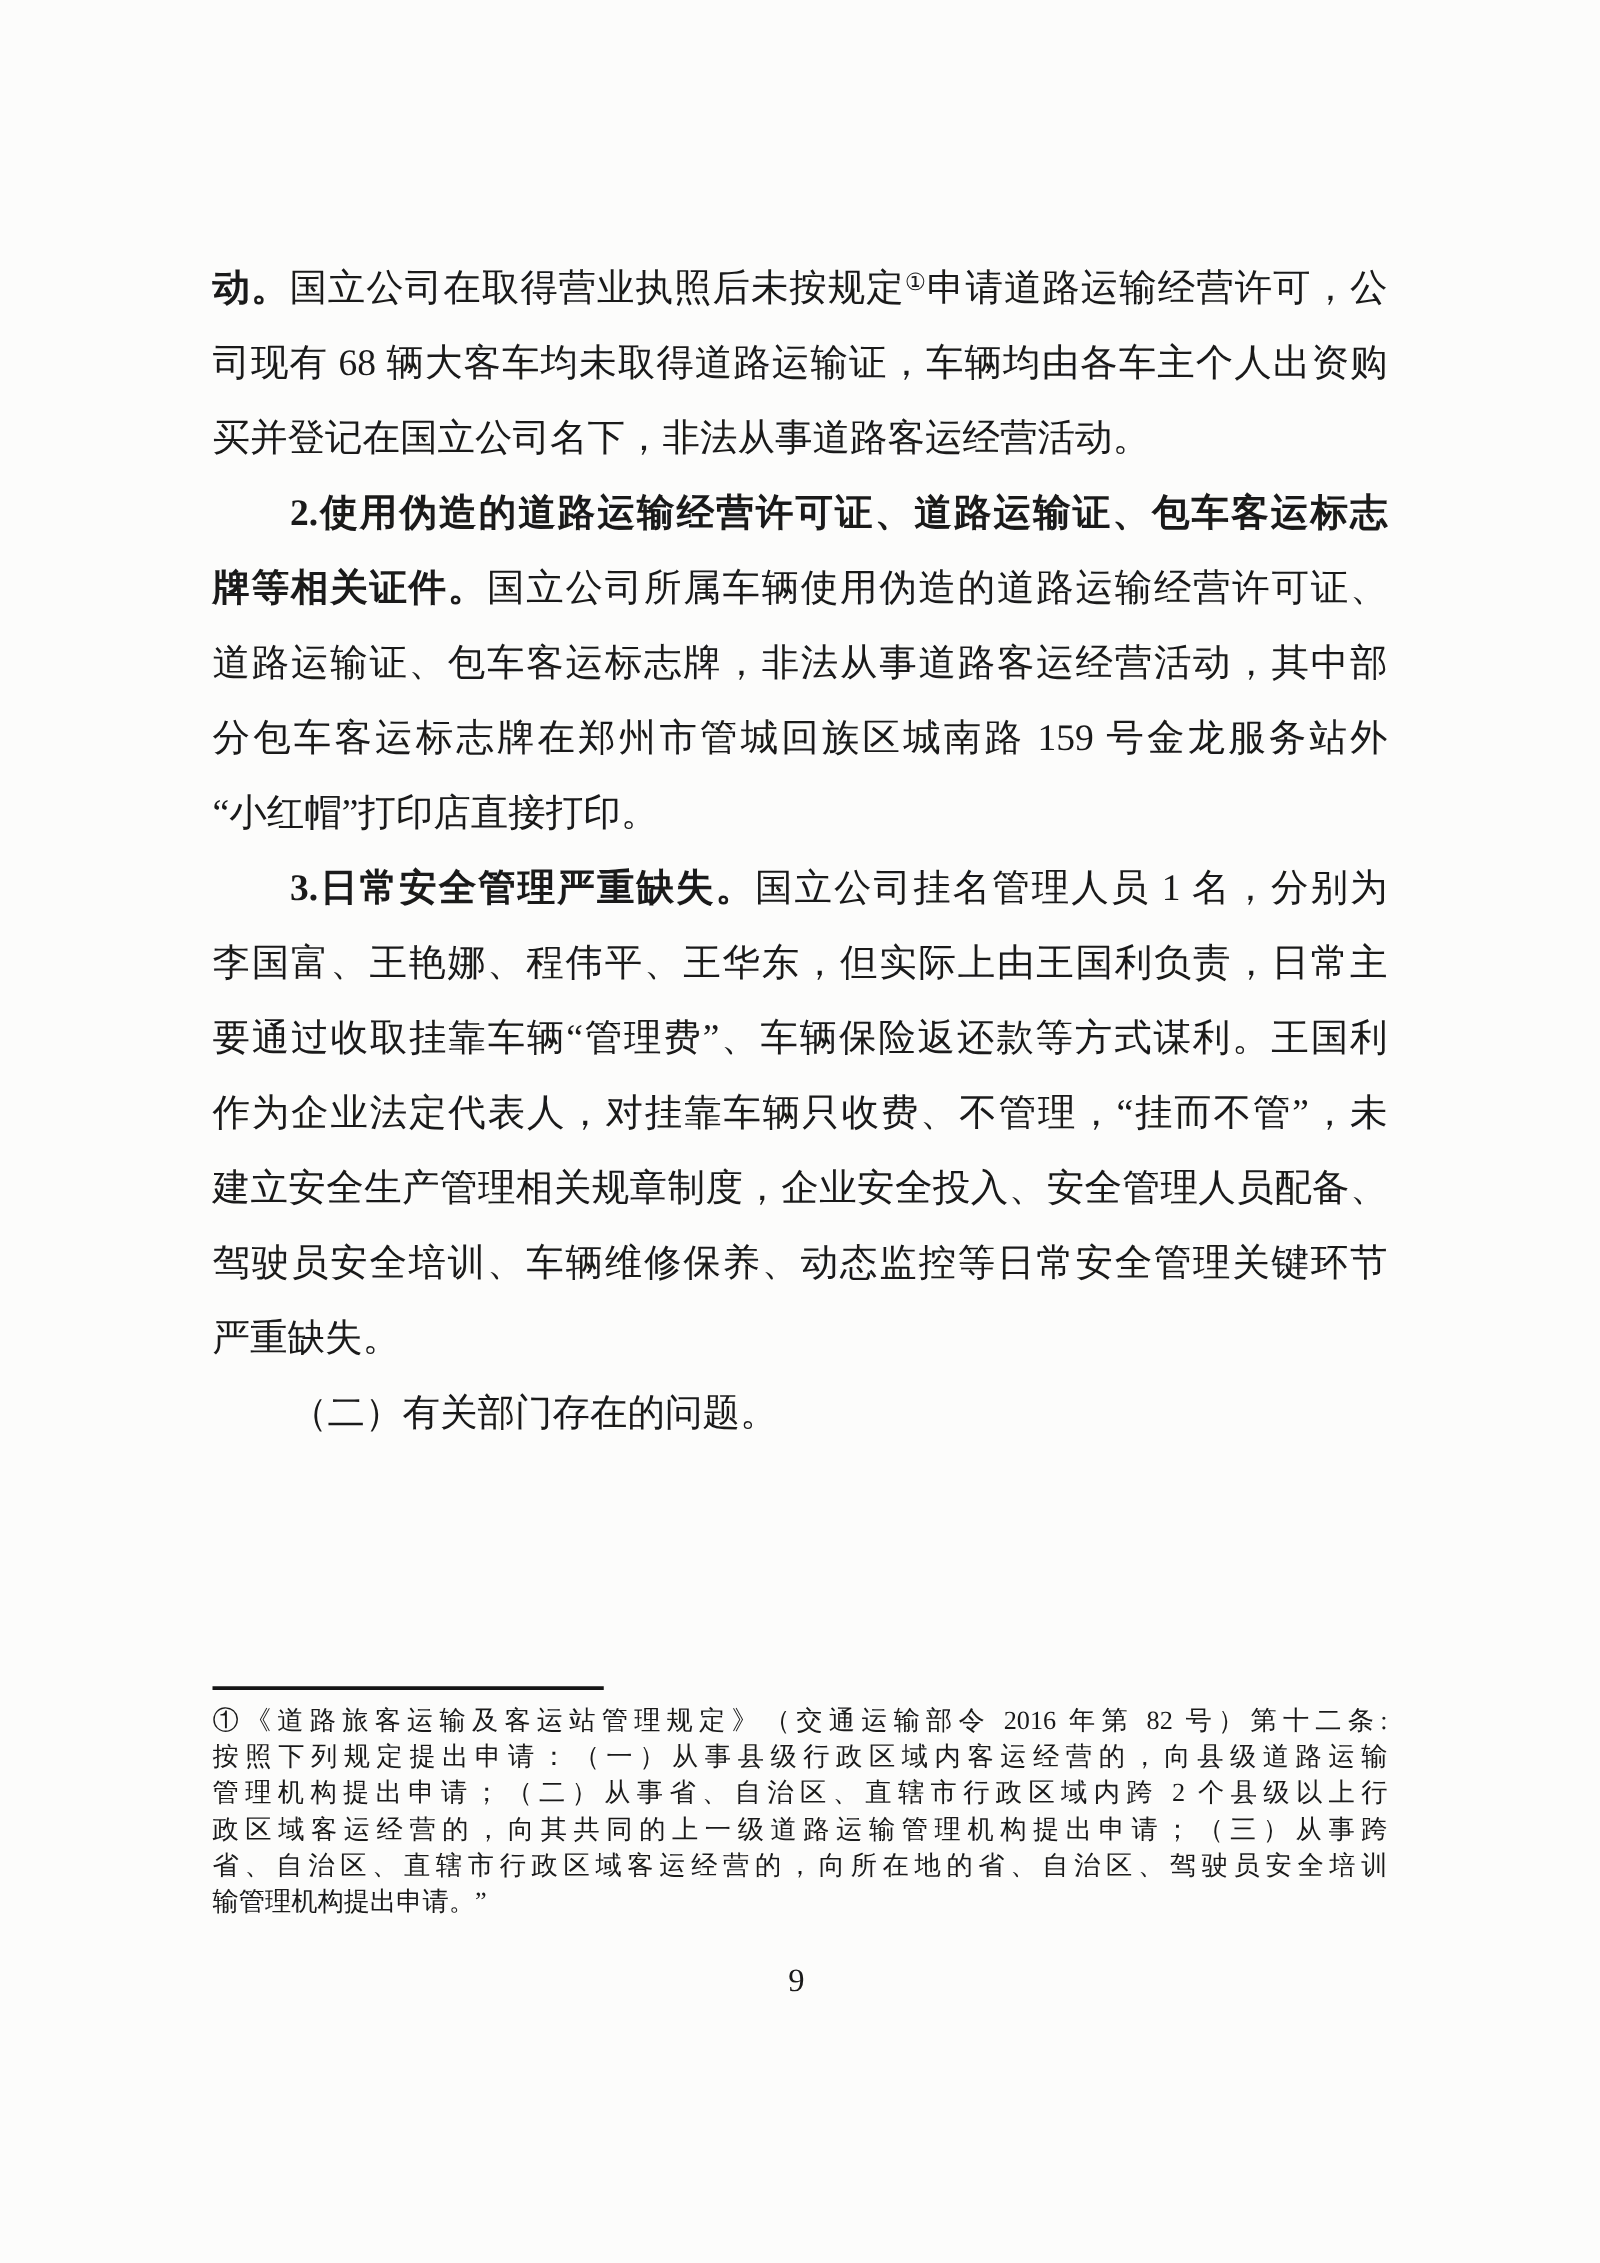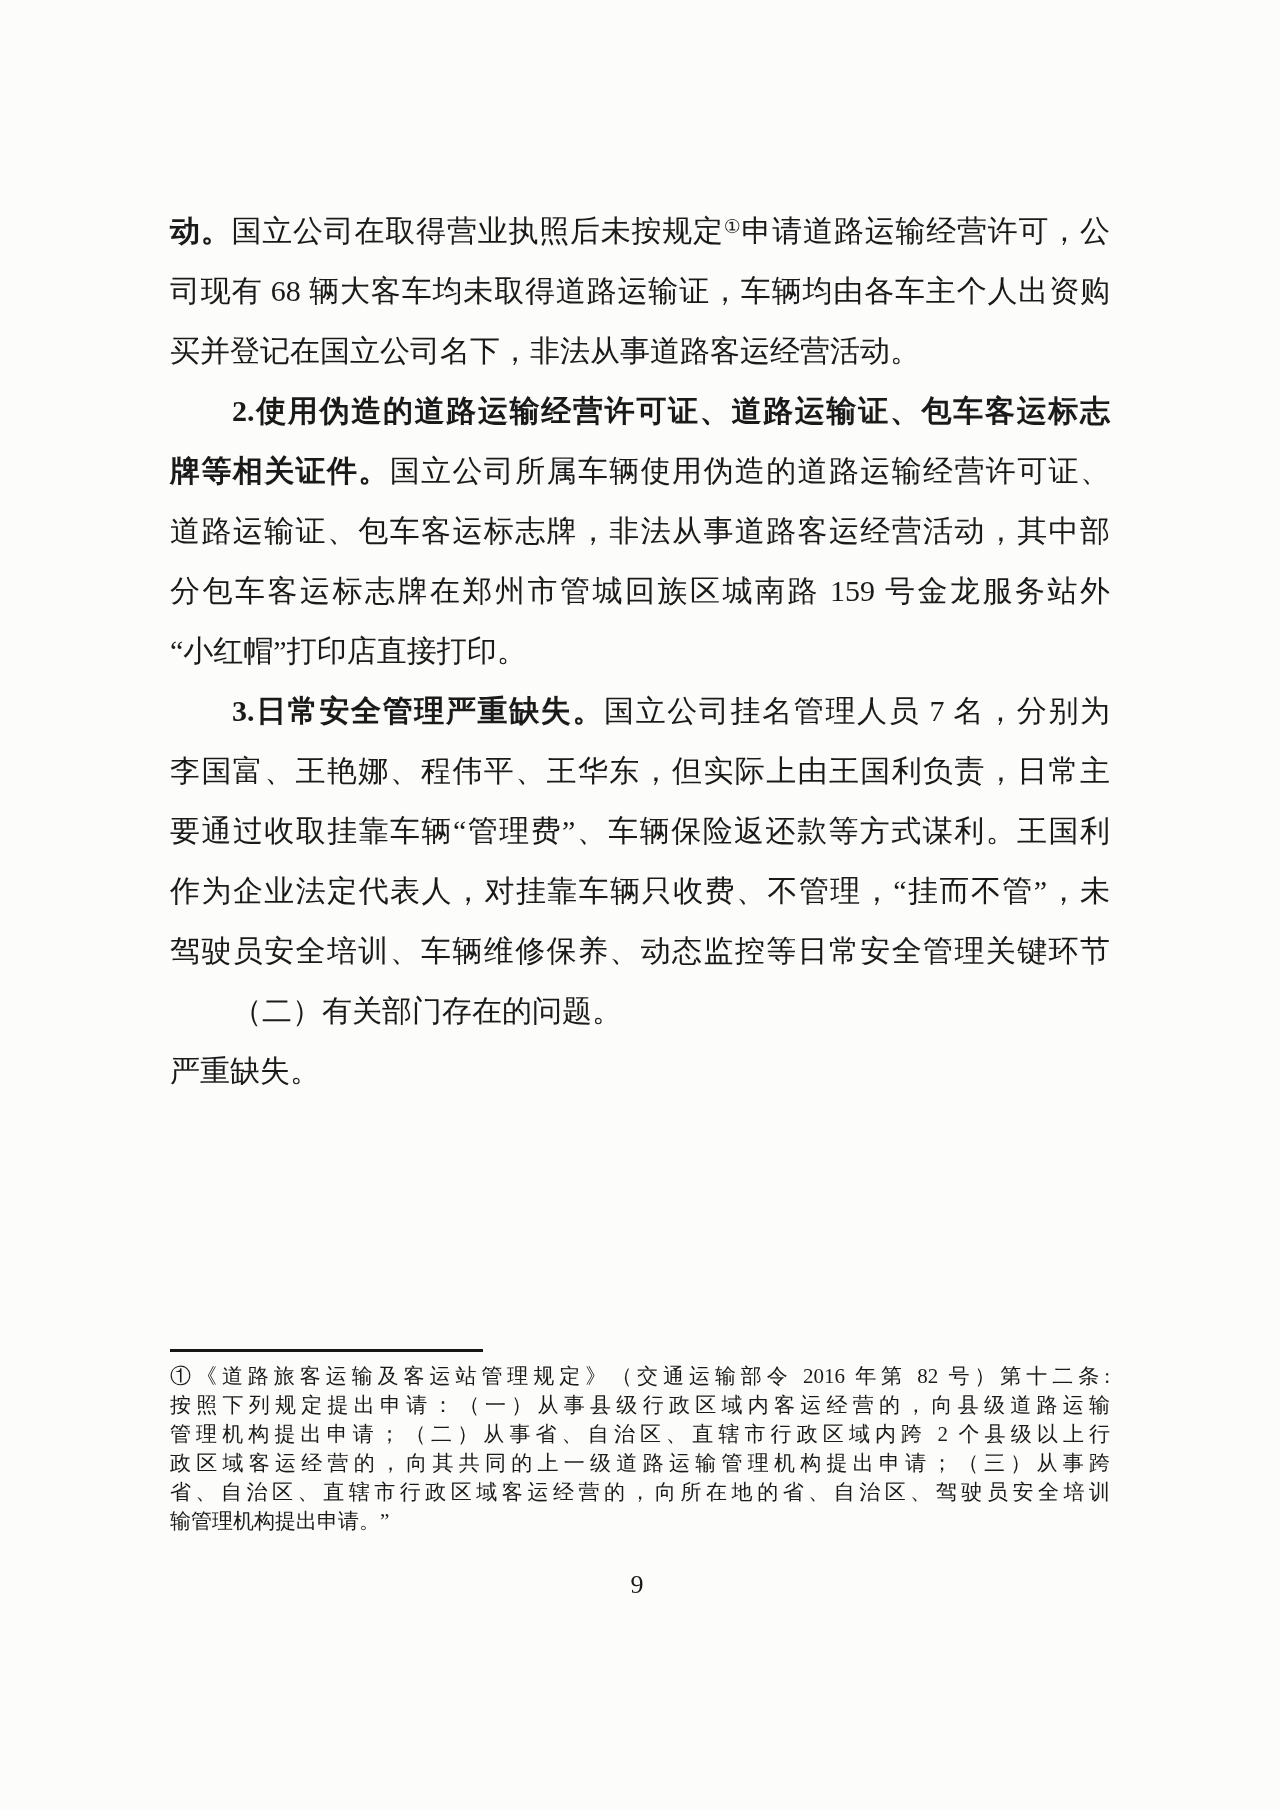--- a/index.html
+++ b/index.html
@@ -48,27 +48,28 @@
 <div class="page">
   <div class="body-text">
       <div class="line j"><span class="bold">动。</span><span>国立公司在取得营业执照后未按规定</span><sup class="fn-ref">①</sup><span>申请道路运输经营许可，公</span></div>
       <div class="line j"><span>司现有 68 辆大客车均未取得道路运输证，车辆均由各车主个人出资购</span></div>
       <div class="line"><span>买并登记在国立公司名下，非法从事道路客运经营活动。</span></div>
       <div class="line j indent"><span class="bold">2.使用伪造的道路运输经营许可证、道路运输证、包车客运标志</span></div>
       <div class="line j"><span class="bold">牌等相关证件。</span><span>国立公司所属车辆使用伪造的道路运输经营许可证、</span></div>
       <div class="line j"><span>道路运输证、包车客运标志牌，非法从事道路客运经营活动，其中部</span></div>
       <div class="line j"><span>分包车客运标志牌在郑州市管城回族区城南路 159 号金龙服务站外</span></div>
       <div class="line"><span>“小红帽”打印店直接打印。</span></div>
-      <div class="line j indent"><span class="bold">3.日常安全管理严重缺失。</span><span>国立公司挂名管理人员 7 名，分别为</span></div>
+      <div class="line j indent"><span class="bold">3.日常安全管理严重缺失。</span><span>国立公司挂名管理人员 1 名，分别为</span></div>
       <div class="line j"><span>李国富、王艳娜、程伟平、王华东，但实际上由王国利负责，日常主</span></div>
       <div class="line j"><span>要通过收取挂靠车辆“管理费”、车辆保险返还款等方式谋利。王国利</span></div>
       <div class="line j"><span>作为企业法定代表人，对挂靠车辆只收费、不管理，“挂而不管”，未</span></div>
+      <div class="line j"><span>建立安全生产管理相关规章制度，企业安全投入、安全管理人员配备、</span></div>
       <div class="line j"><span>驾驶员安全培训、车辆维修保养、动态监控等日常安全管理关键环节</span></div>
+      <div class="line"><span>严重缺失。</span></div>
       <div class="line indent"><span>（二）有关部门存在的问题。</span></div>
-      <div class="line"><span>严重缺失。</span></div>
     </div>
   <div class="fn-sep"></div>
   <div class="footnote">
       <div class="line j"><span>①《道路旅客运输及客运站管理规定》（交通运输部令 2016 年第 82 号）第十二条:</span></div>
       <div class="line j"><span>按照下列规定提出申请：（一）从事县级行政区域内客运经营的，向县级道路运输</span></div>
       <div class="line j"><span>管理机构提出申请；（二）从事省、自治区、直辖市行政区域内跨 2 个县级以上行</span></div>
       <div class="line j"><span>政区域客运经营的，向其共同的上一级道路运输管理机构提出申请；（三）从事跨</span></div>
       <div class="line j"><span>省、自治区、直辖市行政区域客运经营的，向所在地的省、自治区、驾驶员安全培训</span></div>
       <div class="line"><span>输管理机构提出申请。”</span></div>
     </div>

